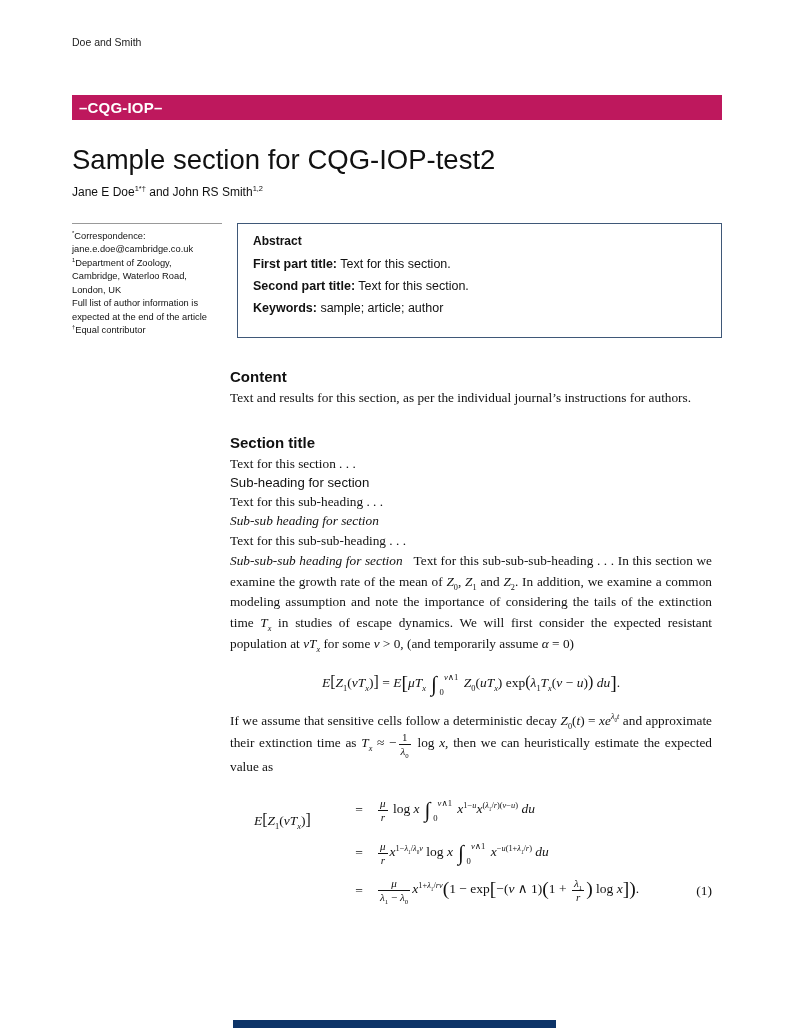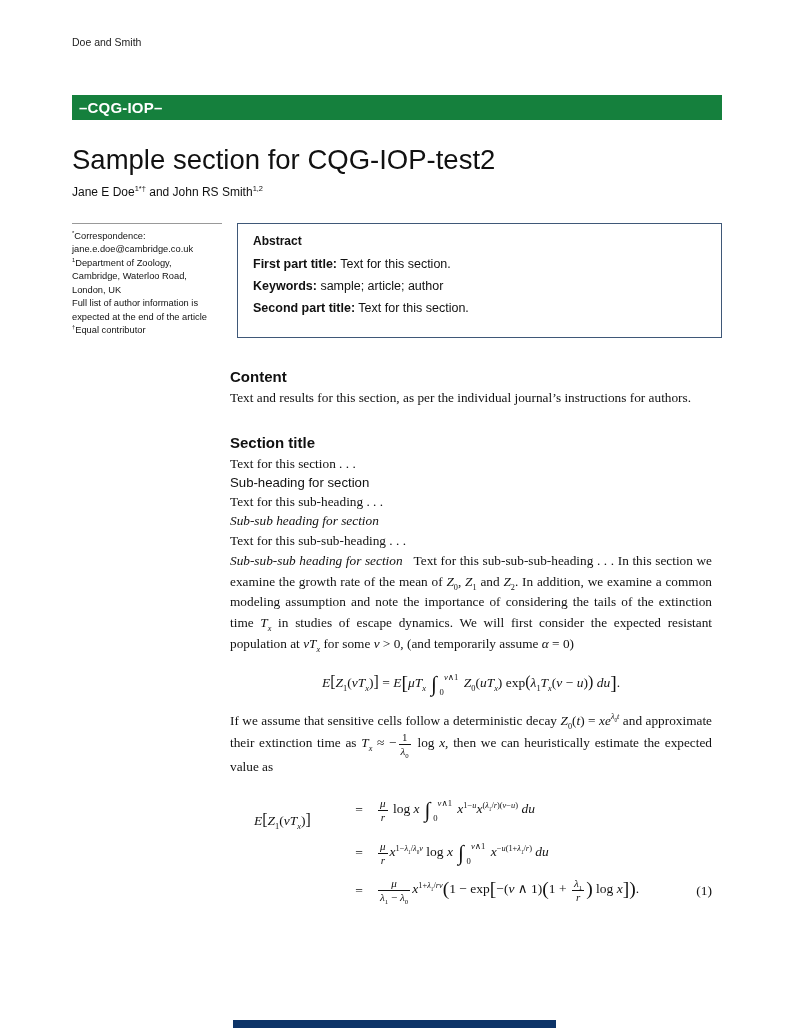--- a/index.html
+++ b/index.html
@@ -2,21 +2,21 @@
 <html><head>
 <meta charset="utf-8">
 <style>
   html,body{margin:0;padding:0;background:#ffffff;}
   .page{position:relative;width:794px;height:1028px;box-sizing:border-box;
         padding:36px 72px 8px 72px;background:#fff;overflow:hidden;
         font-family:"Liberation Sans",sans-serif;color:#111;}
 
   .running-head{font-size:10.5px;color:#222;}
 
-  .banner{margin-top:47px;background:#15803d;color:#fff;height:25px;
+  .banner{margin-top:47px;background:#be185d;color:#fff;height:25px;
           display:flex;align-items:center;padding-left:7px;
           font-weight:bold;font-size:15px;letter-spacing:.2px;}
 
   .title{margin:24px 0 0 0;font-size:27.5px;font-weight:400;color:#111;}
 
   .authors{margin-top:9px;font-size:12px;}
   .authors sup,.corr sup{font-size:.62em;line-height:0;}
 
   .info-row{display:flex;margin-top:24px;}
   .corr{flex:0 0 150px;width:150px;border-top:1px solid #999;
@@ -85,24 +85,24 @@
       <div>expected at the end of the article</div>
       <div><sup>†</sup>Equal contributor</div>
     </aside>
 
     <section class="abstract-box">
       <div class="abs-heading">Abstract</div>
       <div class="abs-item">
         <b>First part title:</b><span> Text for this section.</span>
       </div>
       <div class="abs-item">
-        <b>Keywords:</b><span> sample; article; author</span>
+        <b>Second part title:</b><span> Text for this section.</span>
       </div>
       <div class="abs-item">
-        <b>Second part title:</b><span> Text for this section.</span>
+        <b>Keywords:</b><span> sample; article; author</span>
       </div>
     </section>
   </div>
 
   <main class="main">
 
     <h2 class="h-main">Content</h2>
     <p class="serif just">Text and results for this section, as per the individual journal’s instructions for authors.</p>
 
     <h2 class="h-main sp">Section title</h2>

